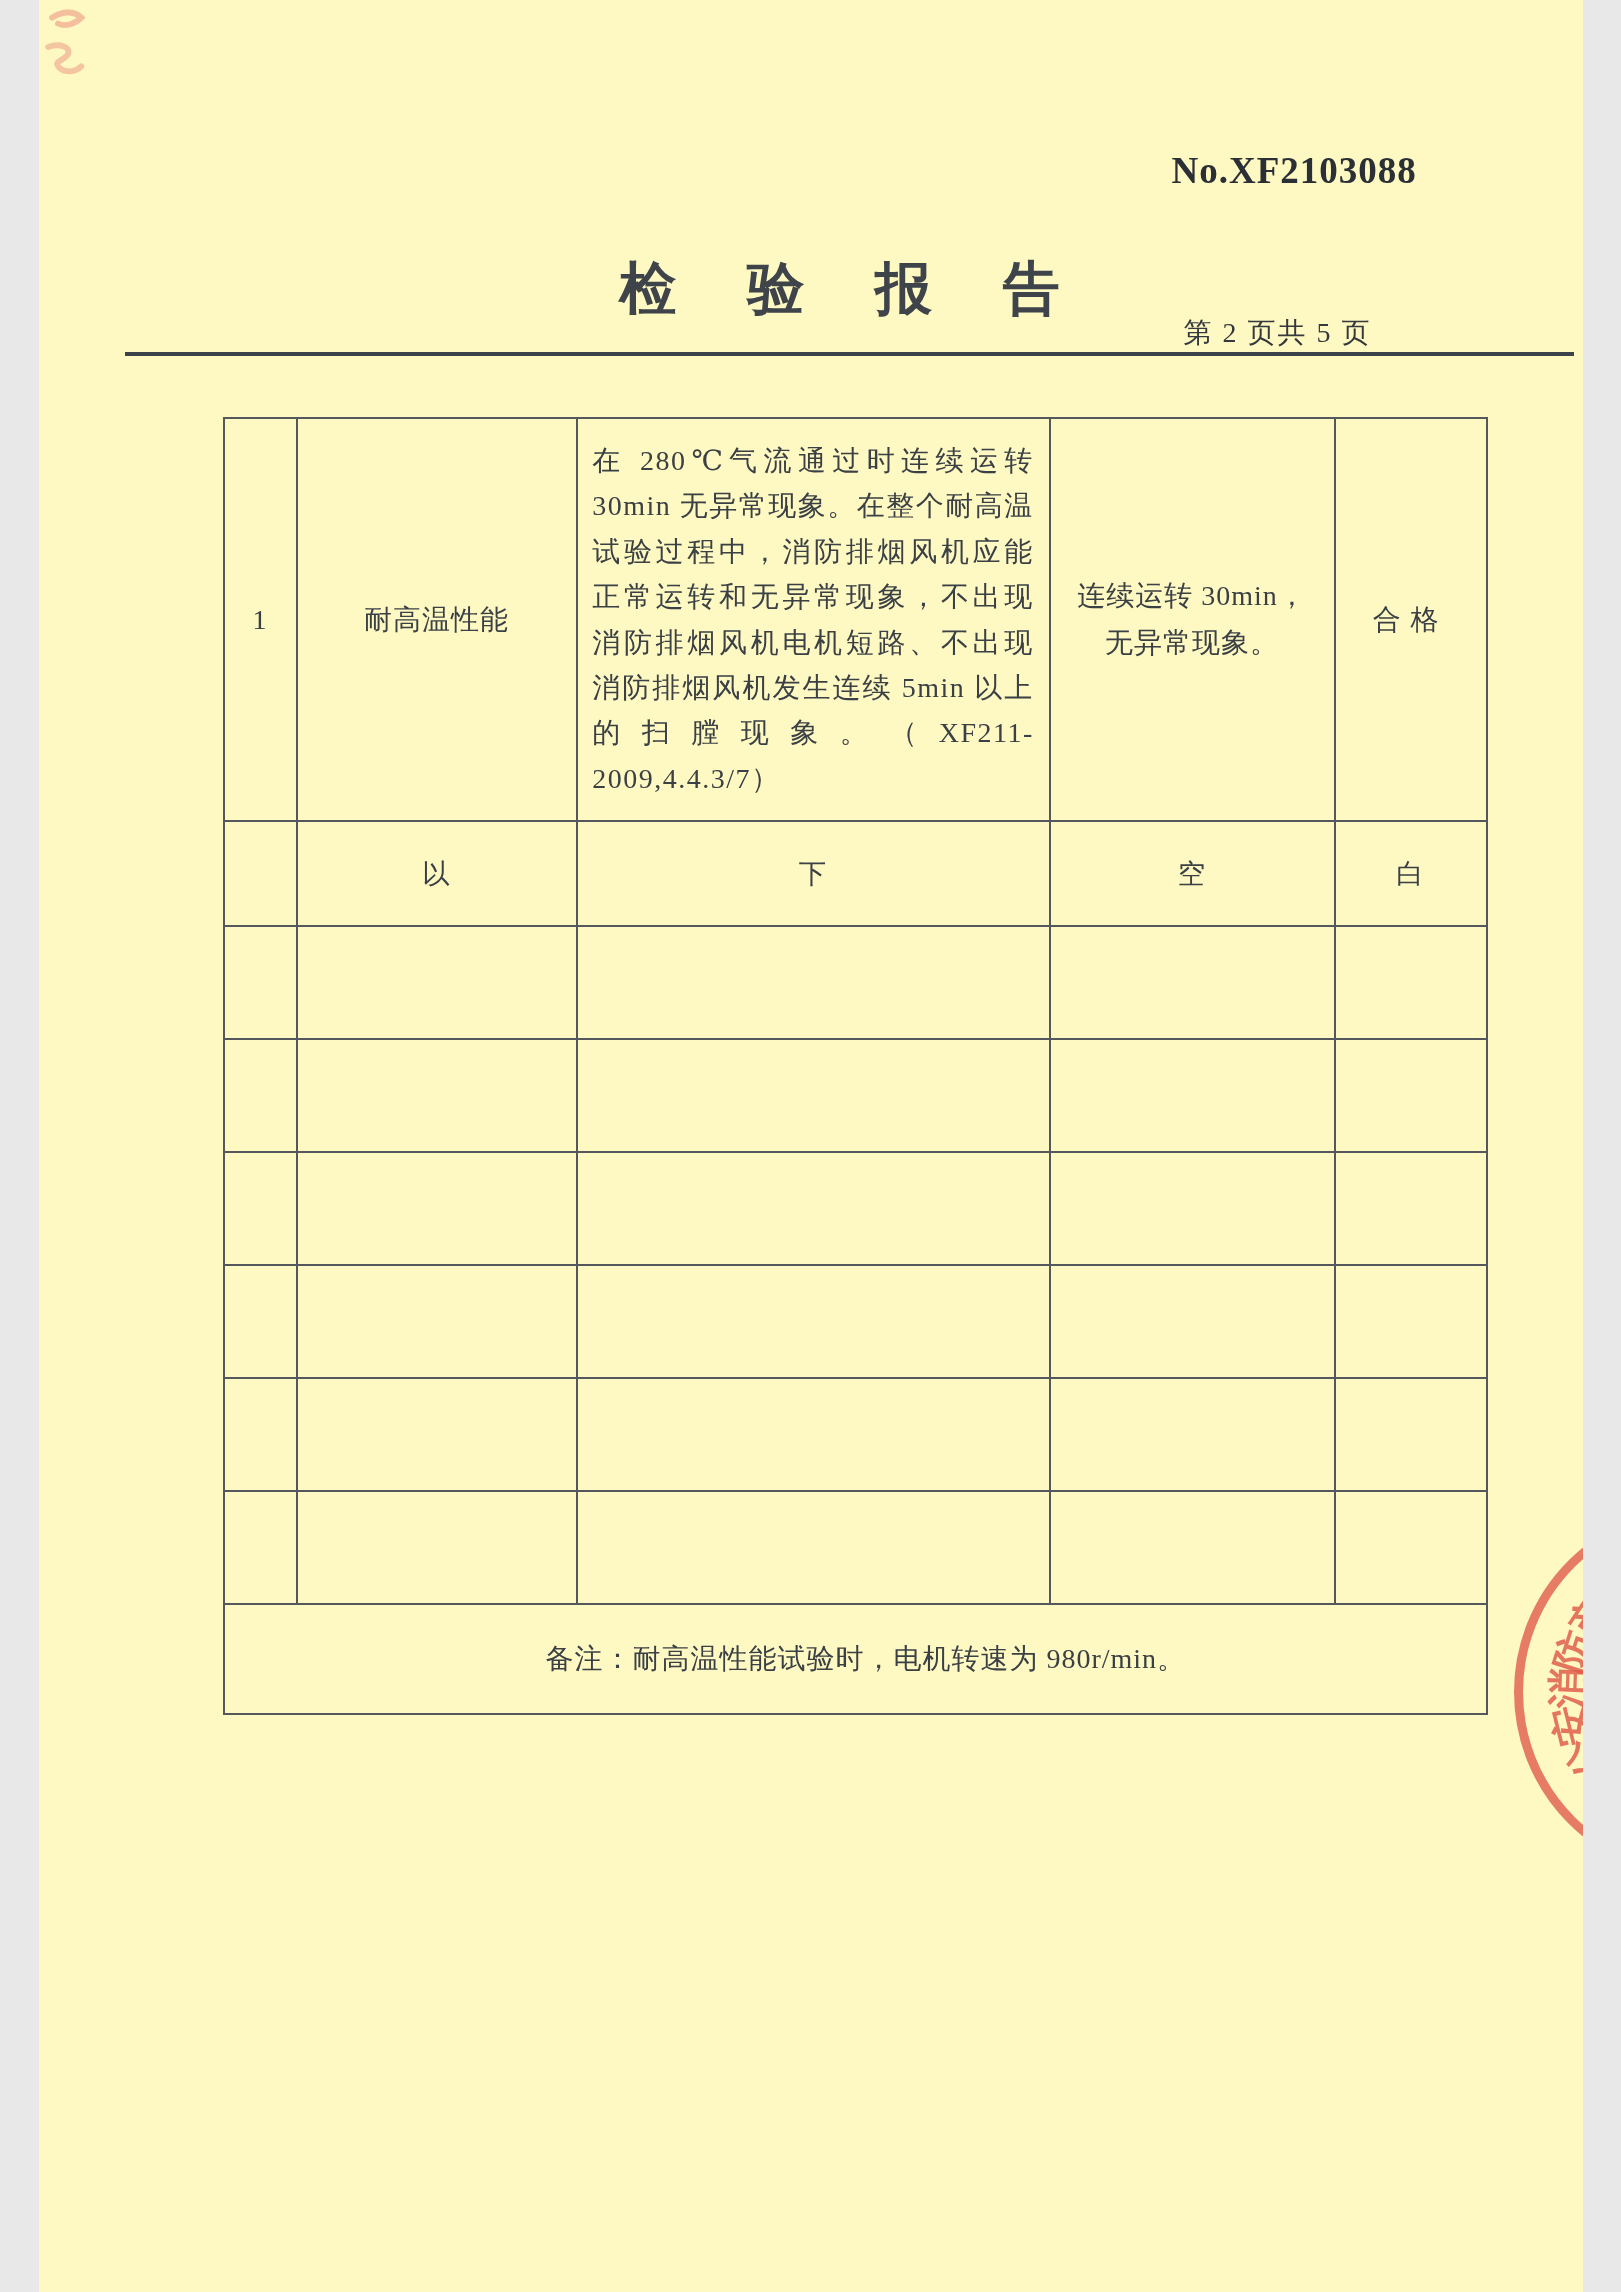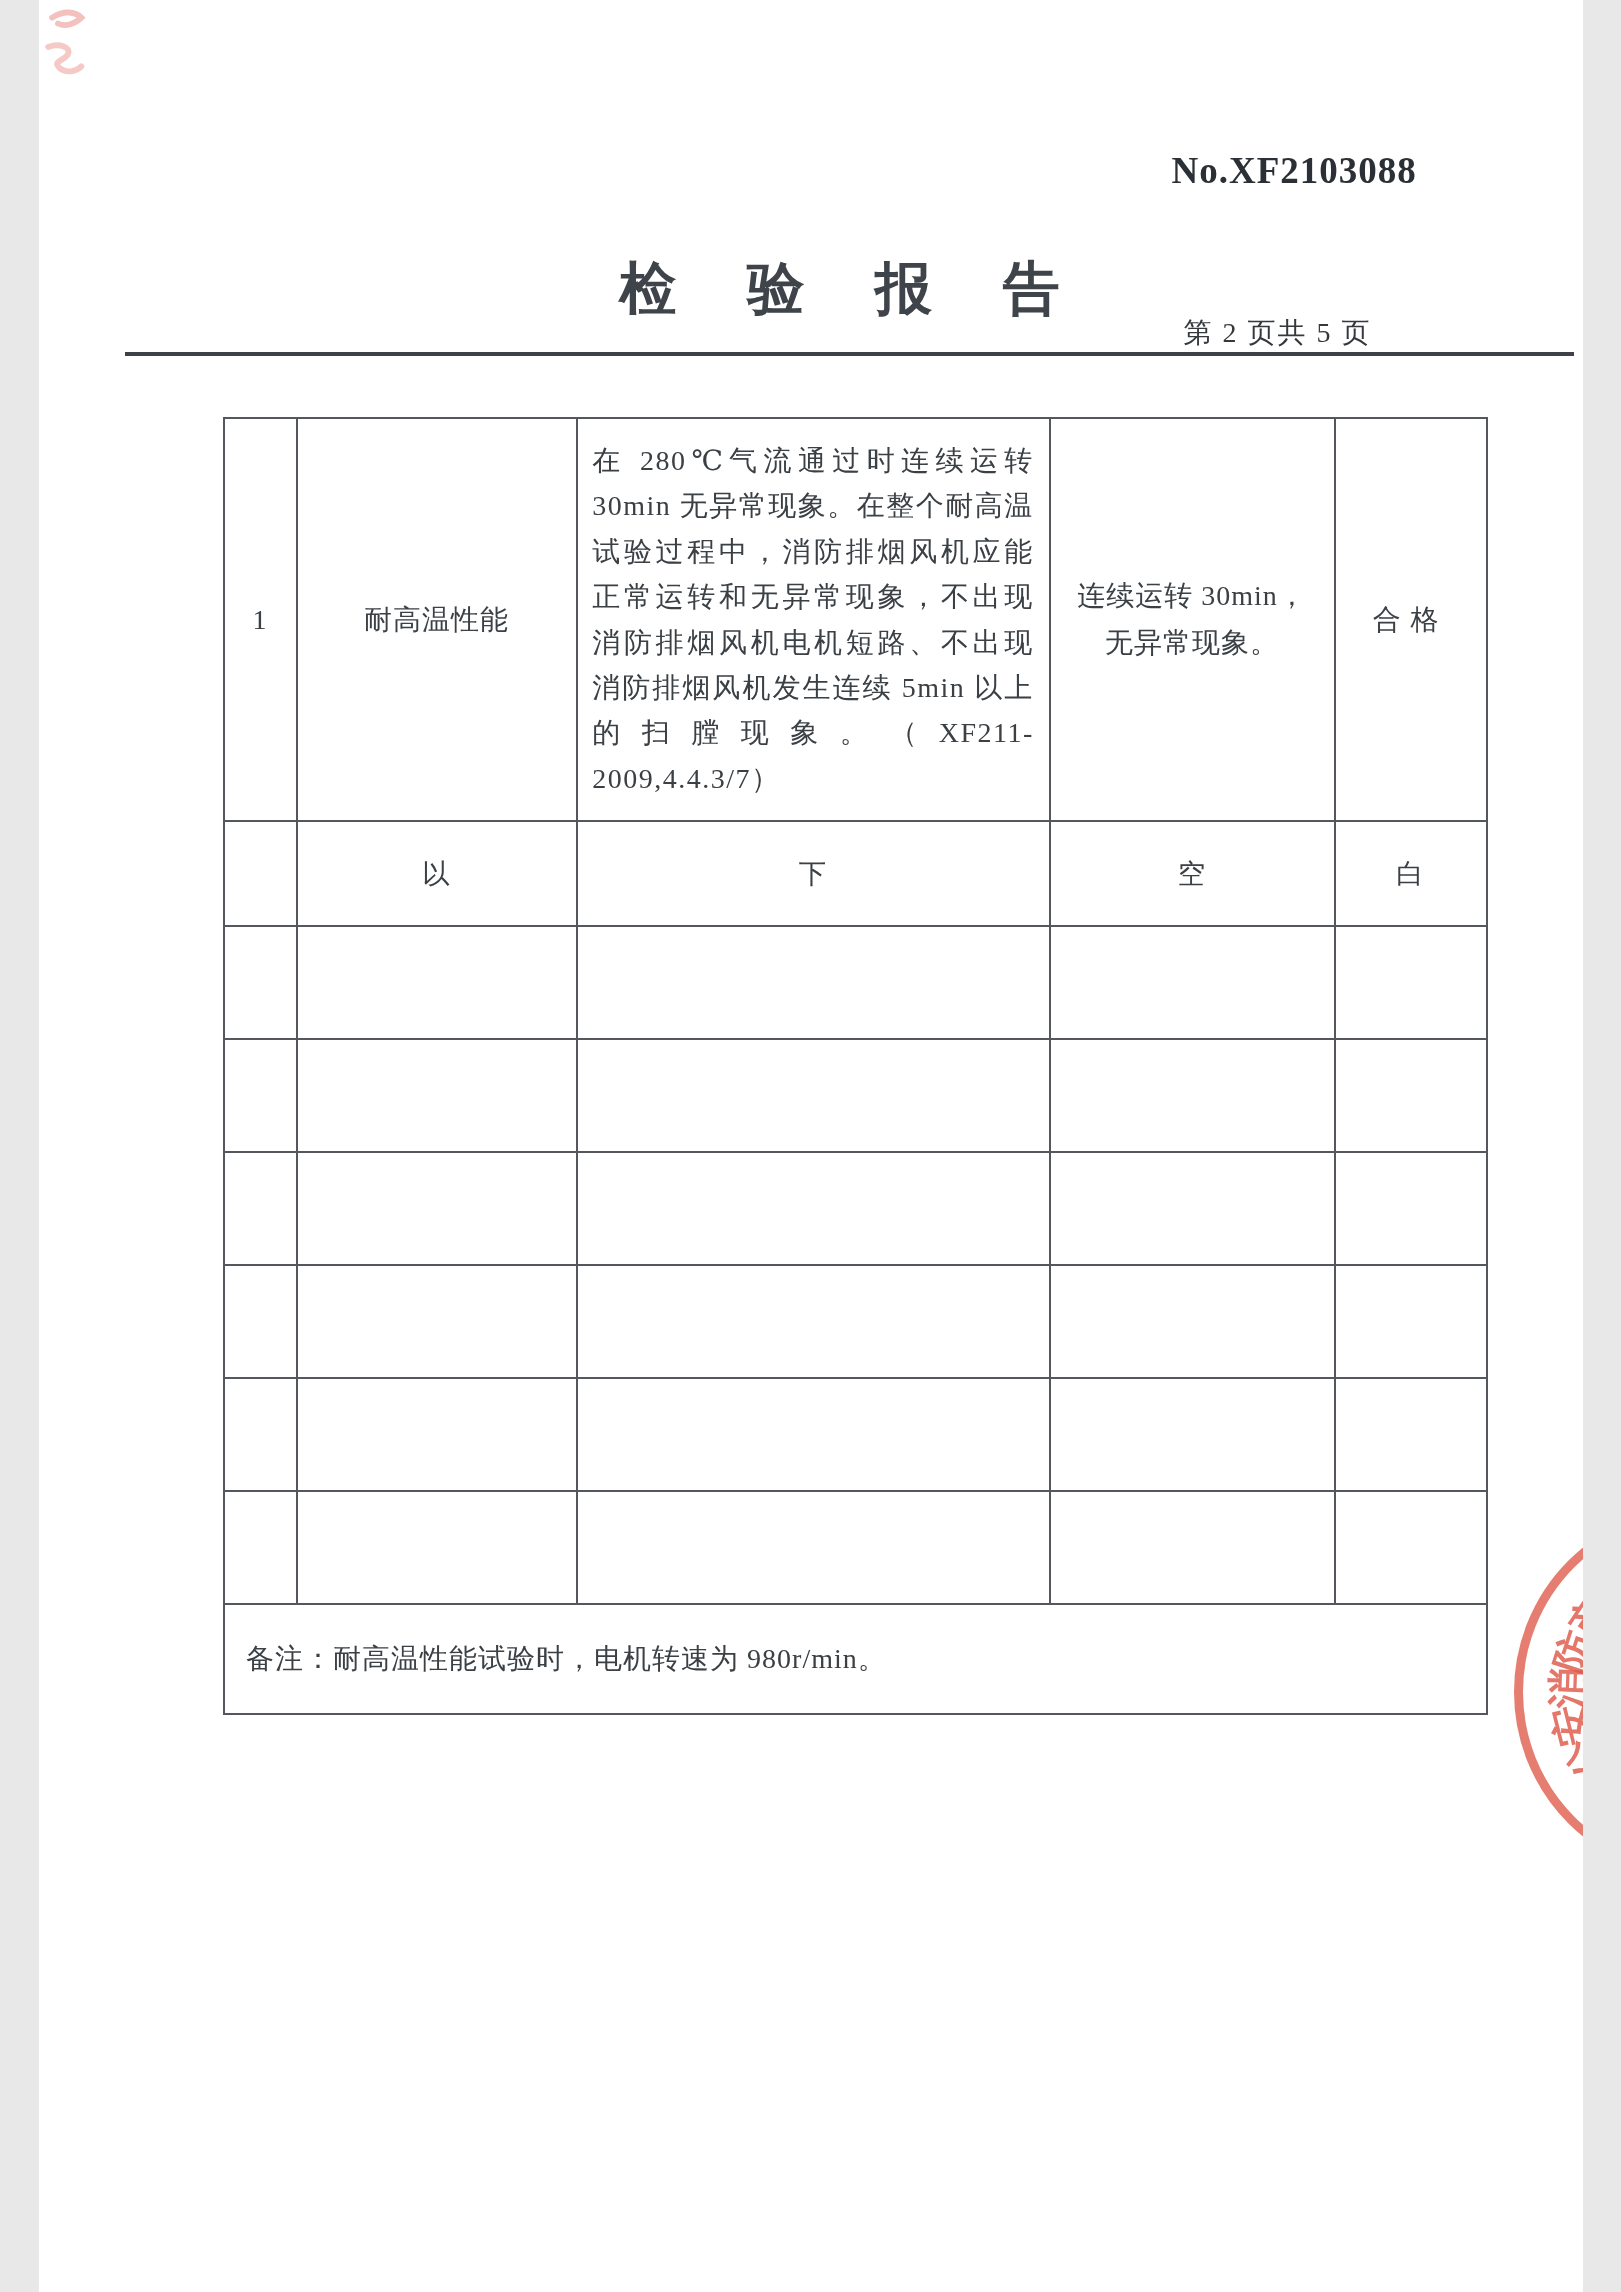--- a/index.html
+++ b/index.html
@@ -1,20 +1,20 @@
 <!DOCTYPE html>
 <html><head>
 <meta charset="utf-8">
 <style>
   html,body{margin:0;padding:0;background:#e8e8e8;}
   .page{
     position:relative;
     width:1544px;height:2293px;
     margin:0 auto;
-    background:#ffffff;
+    background:#fef9c3;
     overflow:hidden;
     font-family:"Liberation Serif","DejaVu Serif",serif;
     color:#3b4045;
   }
   
   .report-no{
     position:absolute;left:1133px;top:149px;
     font-size:37px;font-weight:bold;letter-spacing:1px;color:#2b3036;
     font-family:"Liberation Serif","DejaVu Serif",serif;
   }
@@ -56,21 +56,21 @@
     padding:0 14.7px;
     text-align:justify;
     line-height:1.62;
     letter-spacing:1.5px;
   }
   td.result-cell{text-align:center;}
   .result-text{padding:0 15.7px;line-height:1.65;letter-spacing:1px;}
   td.judgment-cell{letter-spacing:9.8px;}
   tr.blank-row td{height:103px;}
   tr.empty-row td{height:111px;}
-  td.remark-cell{height:108px;text-align:left;padding-left:21.6px;font-size:28px;}
+  td.remark-cell{height:108px;text-align:center;padding-left:21.6px;font-size:28px;}
   
   .stamp{position:absolute;left:0;top:0;width:100%;height:100%;pointer-events:none;}
   .stamp-ring{
     position:absolute;left:1475px;top:1506px;width:372px;height:372px;
     border:9.8px solid rgba(222,89,72,0.78);
     border-radius:50%;
     box-sizing:border-box;
   }
   .stamp .sc{
     position:absolute;

